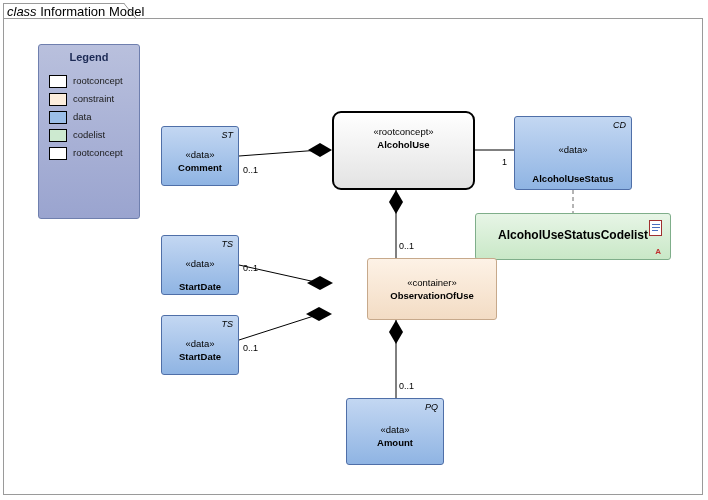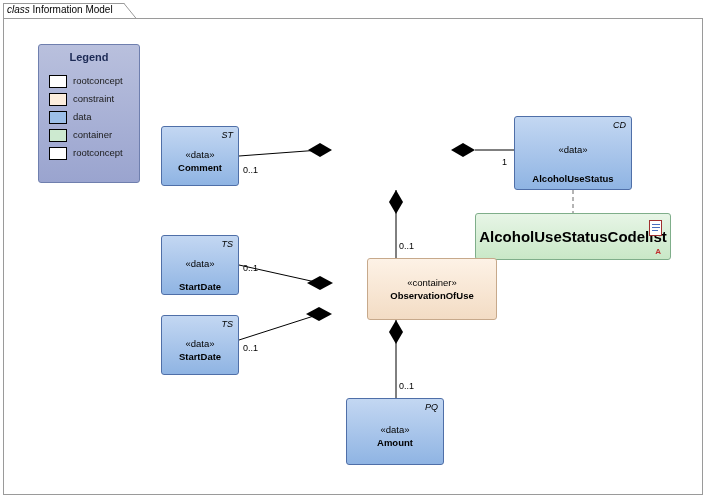--- a/index.html
+++ b/index.html
@@ -45,33 +45,33 @@
     top: 3px;
     width: 14px;
     height: 17px;
     overflow: hidden;
   }
   .frame-tab-skew svg { display: block; }
   .frame-title {
     position: absolute;
     left: 7px;
     top: 4px;
-    font-size: 10px;
+    font-size: 13px;
     color: #000000;
     white-space: nowrap;
   }
   .frame-title .kw { font-style: italic; }
 
   
   .legend {
     position: absolute;
     left: 38px;
     top: 44px;
     width: 102px;
-    height: 139px;
+    height: 175px;
     box-sizing: border-box;
     border: 1px solid #6f7fae;
     border-radius: 3px;
     background: linear-gradient(180deg, #b9c0dd 0%, #9aa4cf 100%);
   }
   .legend-title {
     position: absolute;
     left: 0;
     top: 6px;
     width: 100%;
@@ -140,21 +140,21 @@
   .n-container {
     border: 1px solid #c7a98b;
     background: linear-gradient(180deg, #fdf2e6 0%, #f3dcc4 100%);
   }
   .n-codelist {
     border: 1px solid #7fae8a;
     background: linear-gradient(180deg, #e7f5e6 0%, #c9e8c7 100%);
   }
   .n-codelist .nm {
     font-weight: bold;
-    font-size: 15px;
+    font-size: 12px;
   }
 
   .doc-icon {
     position: absolute;
     right: 8px;
     top: 6px;
     width: 13px;
     height: 16px;
     border: 1px solid #a03030;
     background: #ffffff;
@@ -259,21 +259,21 @@
     <div class="legend-row" style="top:48px;">
       <span class="legend-swatch" style="background:#fdeedd;"></span>
       <span class="legend-label">constraint</span>
     </div>
     <div class="legend-row" style="top:66px;">
       <span class="legend-swatch" style="background:#9cbfe8;"></span>
       <span class="legend-label">data</span>
     </div>
     <div class="legend-row" style="top:84px;">
       <span class="legend-swatch" style="background:#cdead0;"></span>
-      <span class="legend-label">container</span>
+      <span class="legend-label">codelist</span>
     </div>
     <div class="legend-row" style="top:102px;">
       <span class="legend-swatch" style="background:#ffffff;"></span>
       <span class="legend-label">rootconcept</span>
     </div>
   </div>
 
   <div class="node n-data" style="left:161px; top:126px; width:78px; height:60px;padding-left:44px;">
     <span class="corner">ST</span>
     <span class="stereo" style="top:22px;">«data»</span>
@@ -285,20 +285,24 @@
     <span class="stereo" style="top:22px;">«data»</span>
     <span class="nm" style="top:45px;">StartDate</span>
   </div>
 
   <div class="node n-data" style="left:161px; top:315px; width:78px; height:60px;">
     <span class="corner">TS</span>
     <span class="stereo" style="top:22px;">«data»</span>
     <span class="nm" style="top:35px;">StartDate</span>
   </div>
 
+  <div class="node n-root" style="left:332px; top:111px; width:143px; height:79px;">
+    <span class="stereo" style="top:13px;">«rootconcept»</span>
+    <span class="nm" style="top:26px;">AlcoholUse</span>
+  </div>
 
   <div class="node n-data" style="left:514px; top:116px; width:118px; height:74px;">
     <span class="corner">CD</span>
     <span class="stereo" style="top:27px;">«data»</span>
     <span class="nm" style="top:56px;">AlcoholUseStatus</span>
   </div>
 
   <div class="node n-codelist" style="left:475px; top:213px; width:196px; height:47px;">
     <span class="nm" style="top:14px; padding-right:22px;">AlcoholUseStatusCodelist</span>
     <span class="doc-icon">

